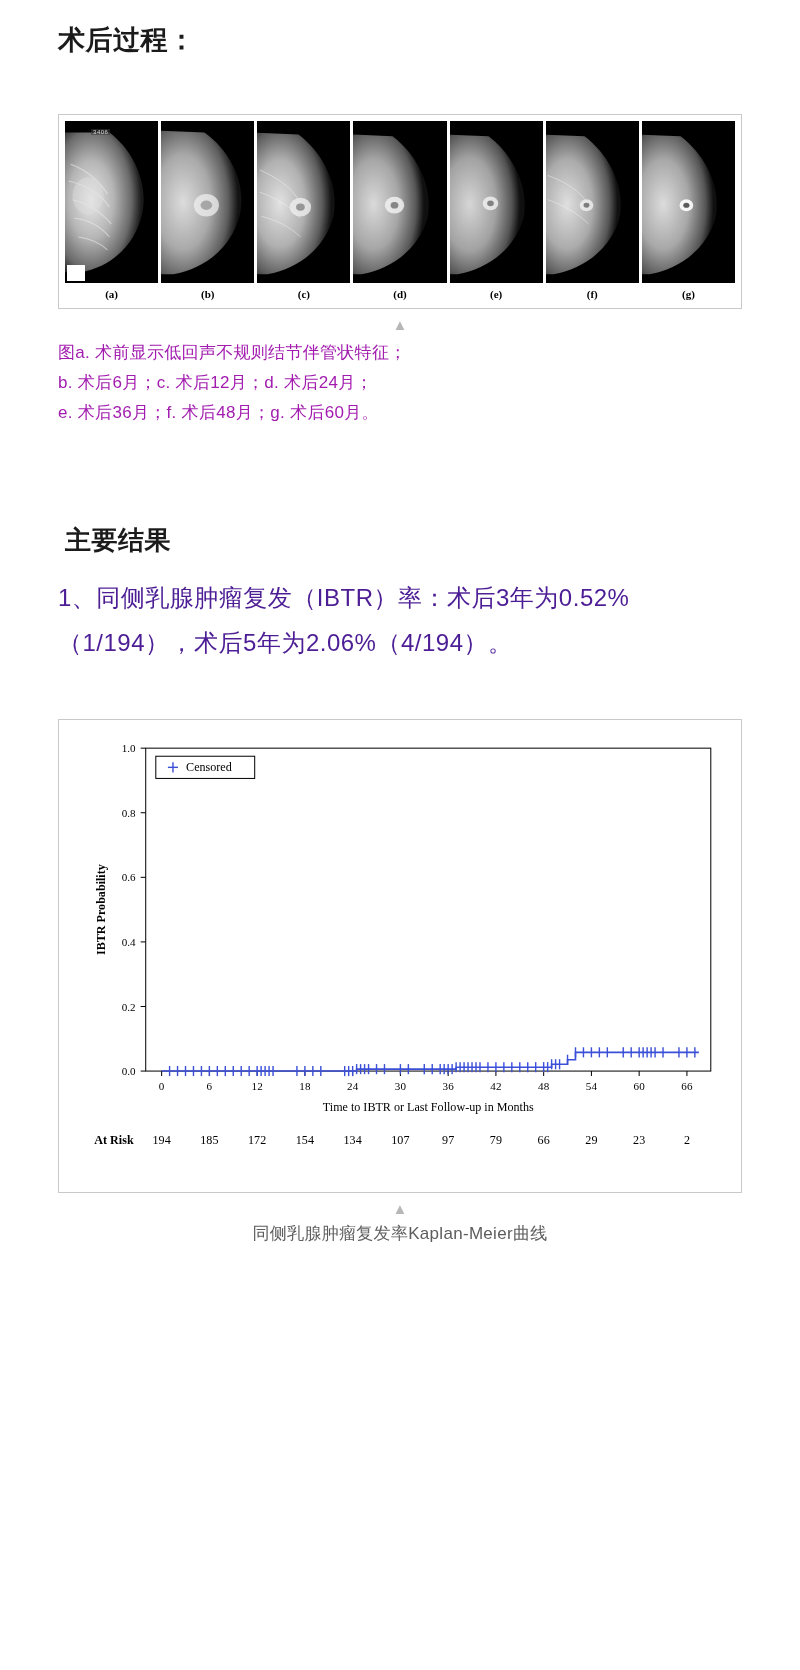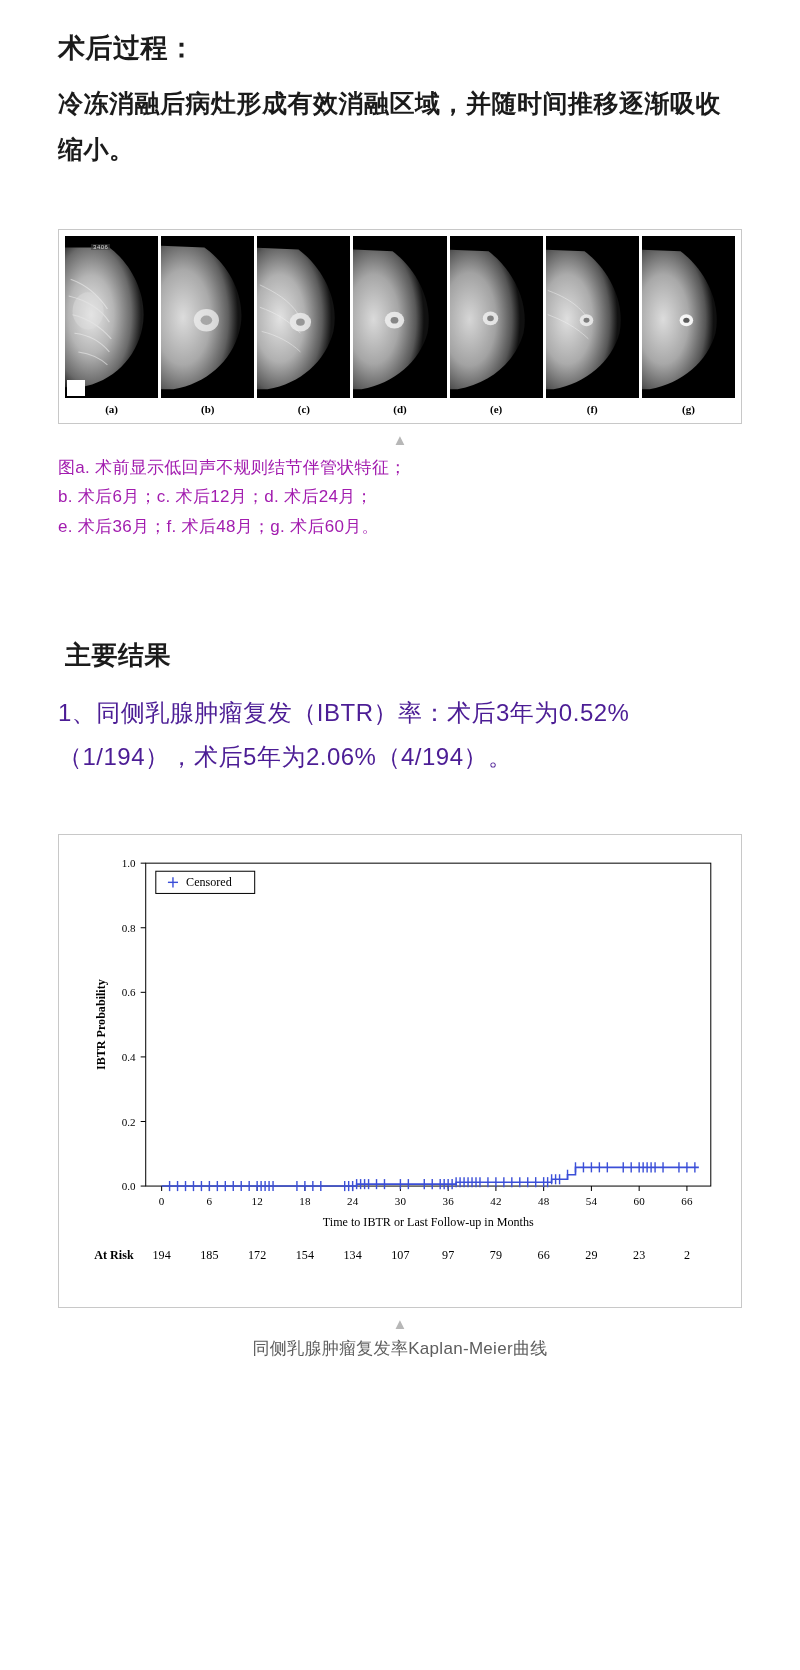--- a/index.html
+++ b/index.html
@@ -12,21 +12,21 @@
     min-height: 1670px;
     font-family: "Liberation Sans", sans-serif;
     color: #222222;
     -webkit-font-smoothing: antialiased;
   }
   .page {
     position: relative;
     width: 800px;
     min-height: 1670px;
     box-sizing: border-box;
-    padding: 16px 0 20px 0;
+    padding: 8px 0 20px 0;
   }
   .block {
     padding: 0 58px;
   }
   h2.section-heading {
     font-size: 27px;
     font-weight: bold;
     letter-spacing: 0.5px;
     margin: 0;
     padding-top: 14px;
@@ -154,21 +154,20 @@
     letter-spacing: 0.3px;
   }
 </style>
 </head>
 <body>
 
 <div class="page">
 
   <section class="block">
     <h2 class="section-heading">术后过程：</h2>
-    <p class="lead-paragraph">冷冻消融后病灶形成有效消融区域，并随时间推移逐渐吸收缩小。</p>
   </section>
 
   <section class="block">
     <div class="figure-frame">
       <div class="mammo-strip">
 
         <div class="mammo-cell">
           <div class="mammo-img">
             <svg class="breast" viewBox="0 0 100 160" preserveAspectRatio="none">
               <defs>

